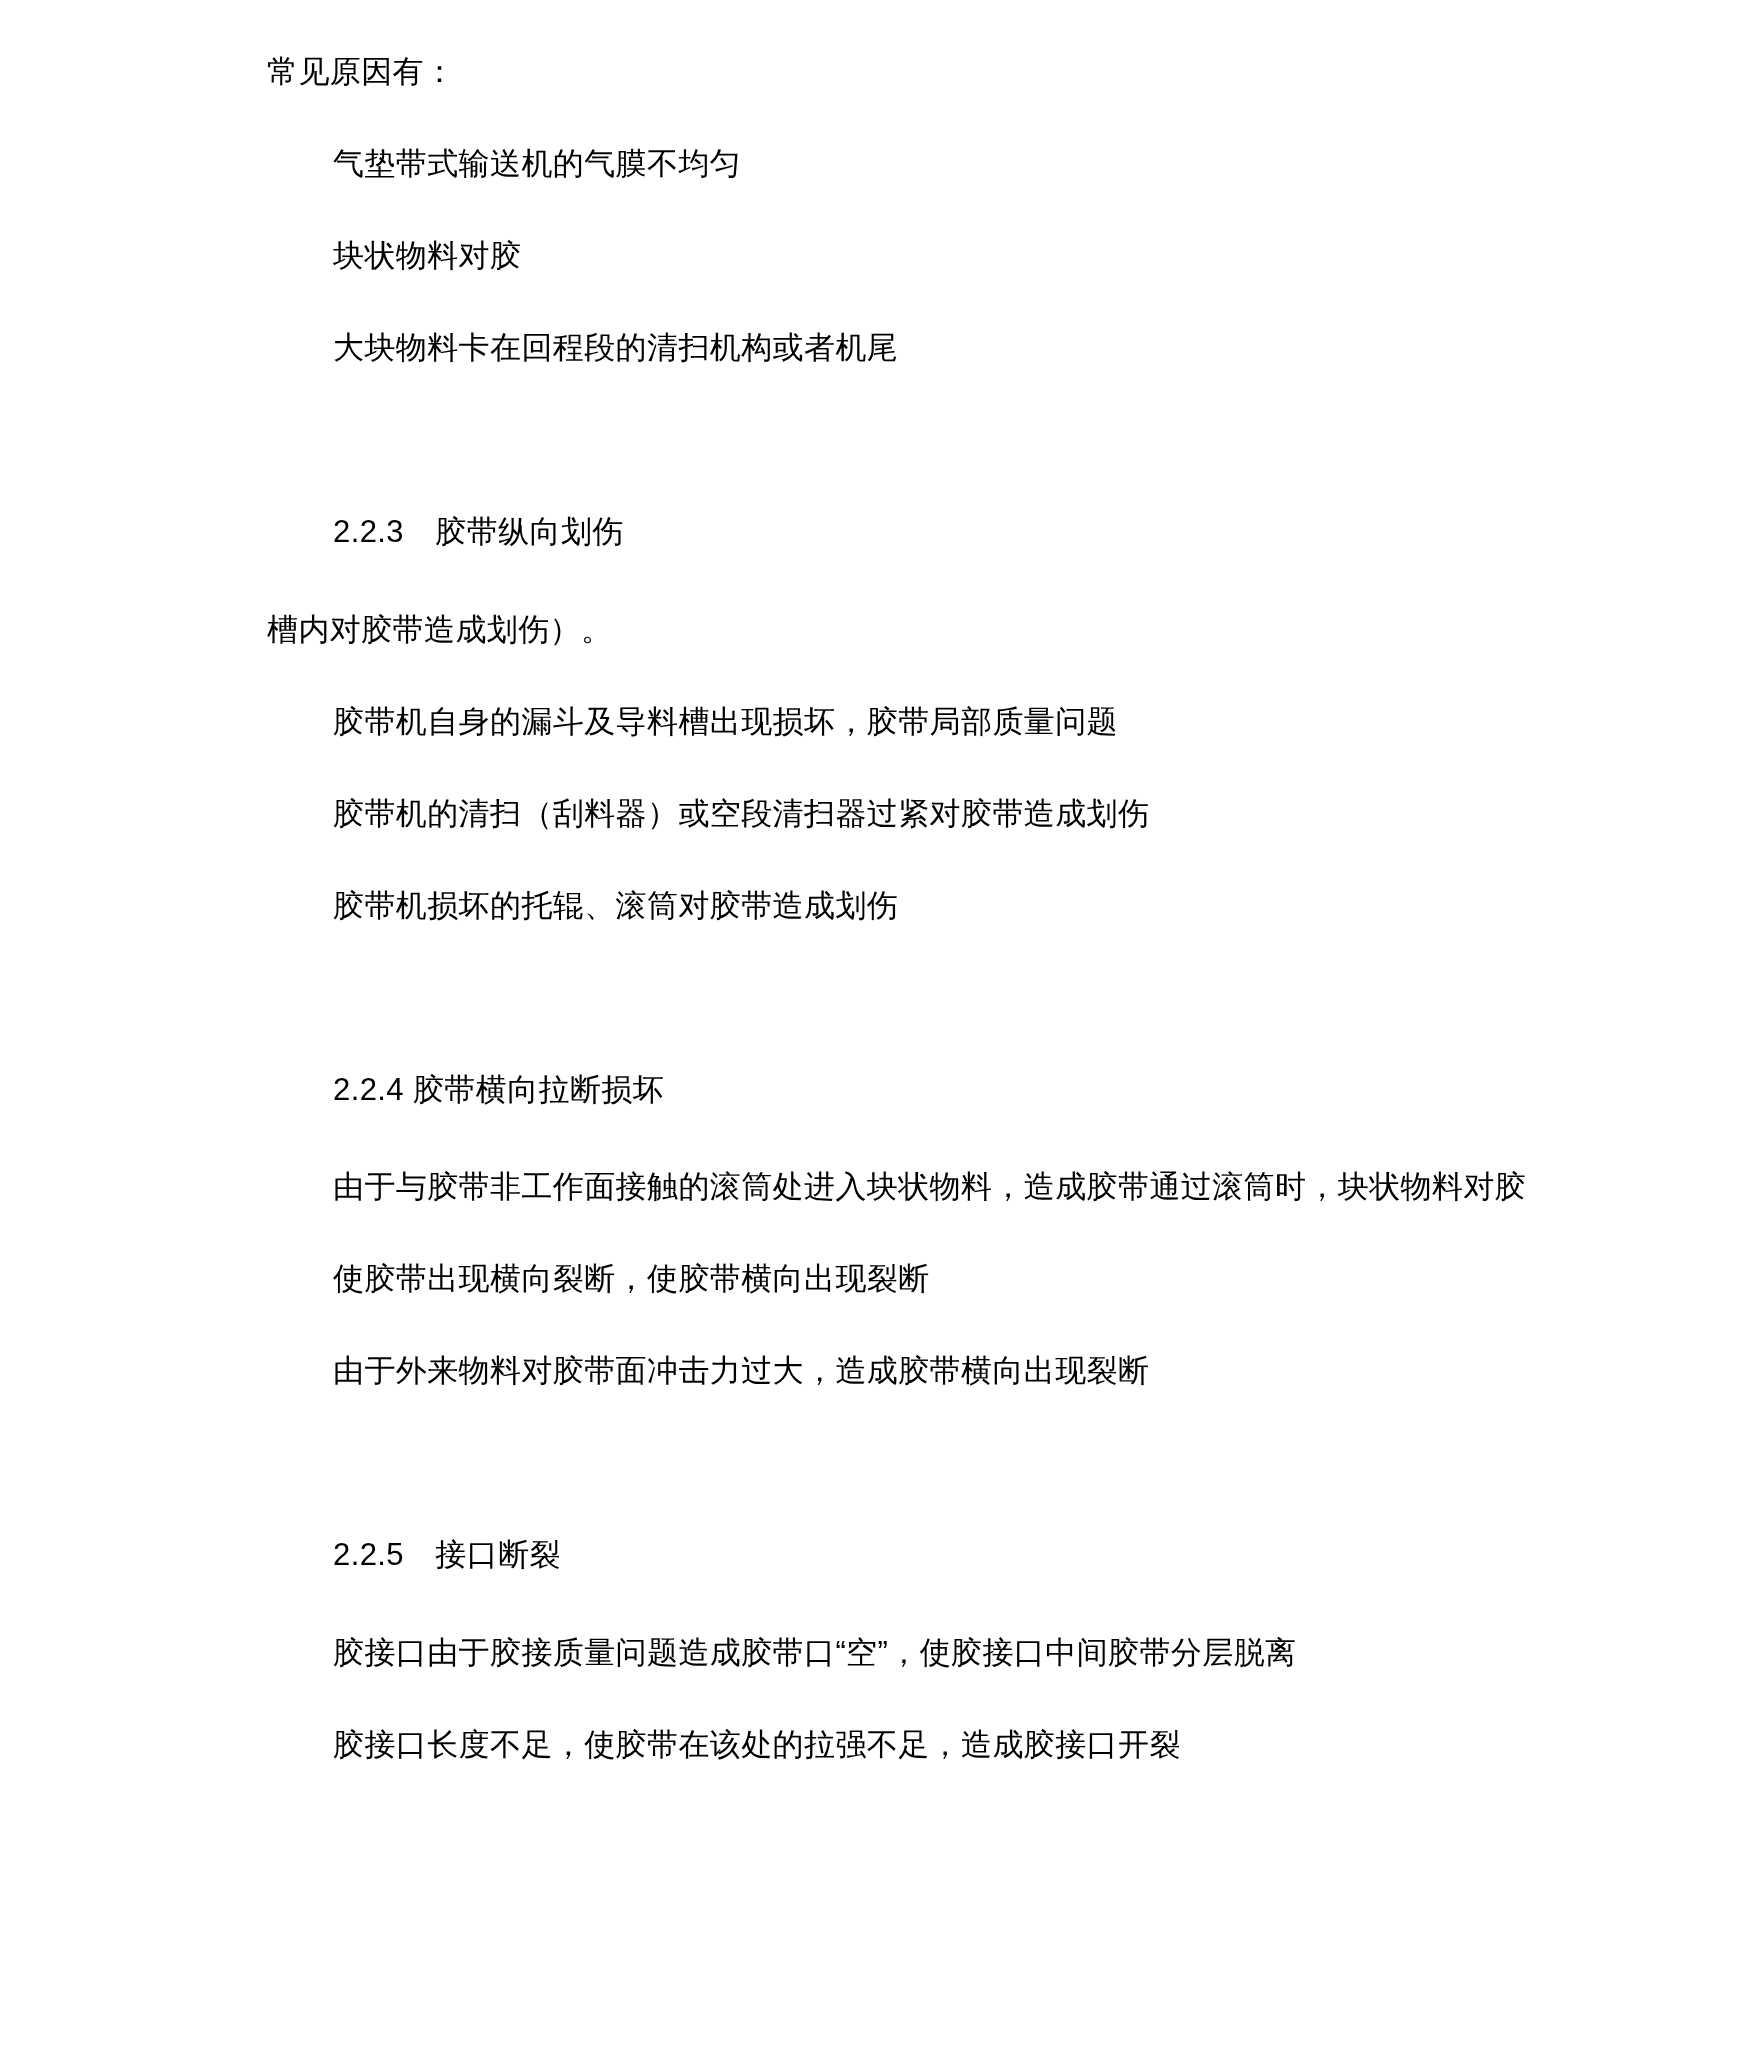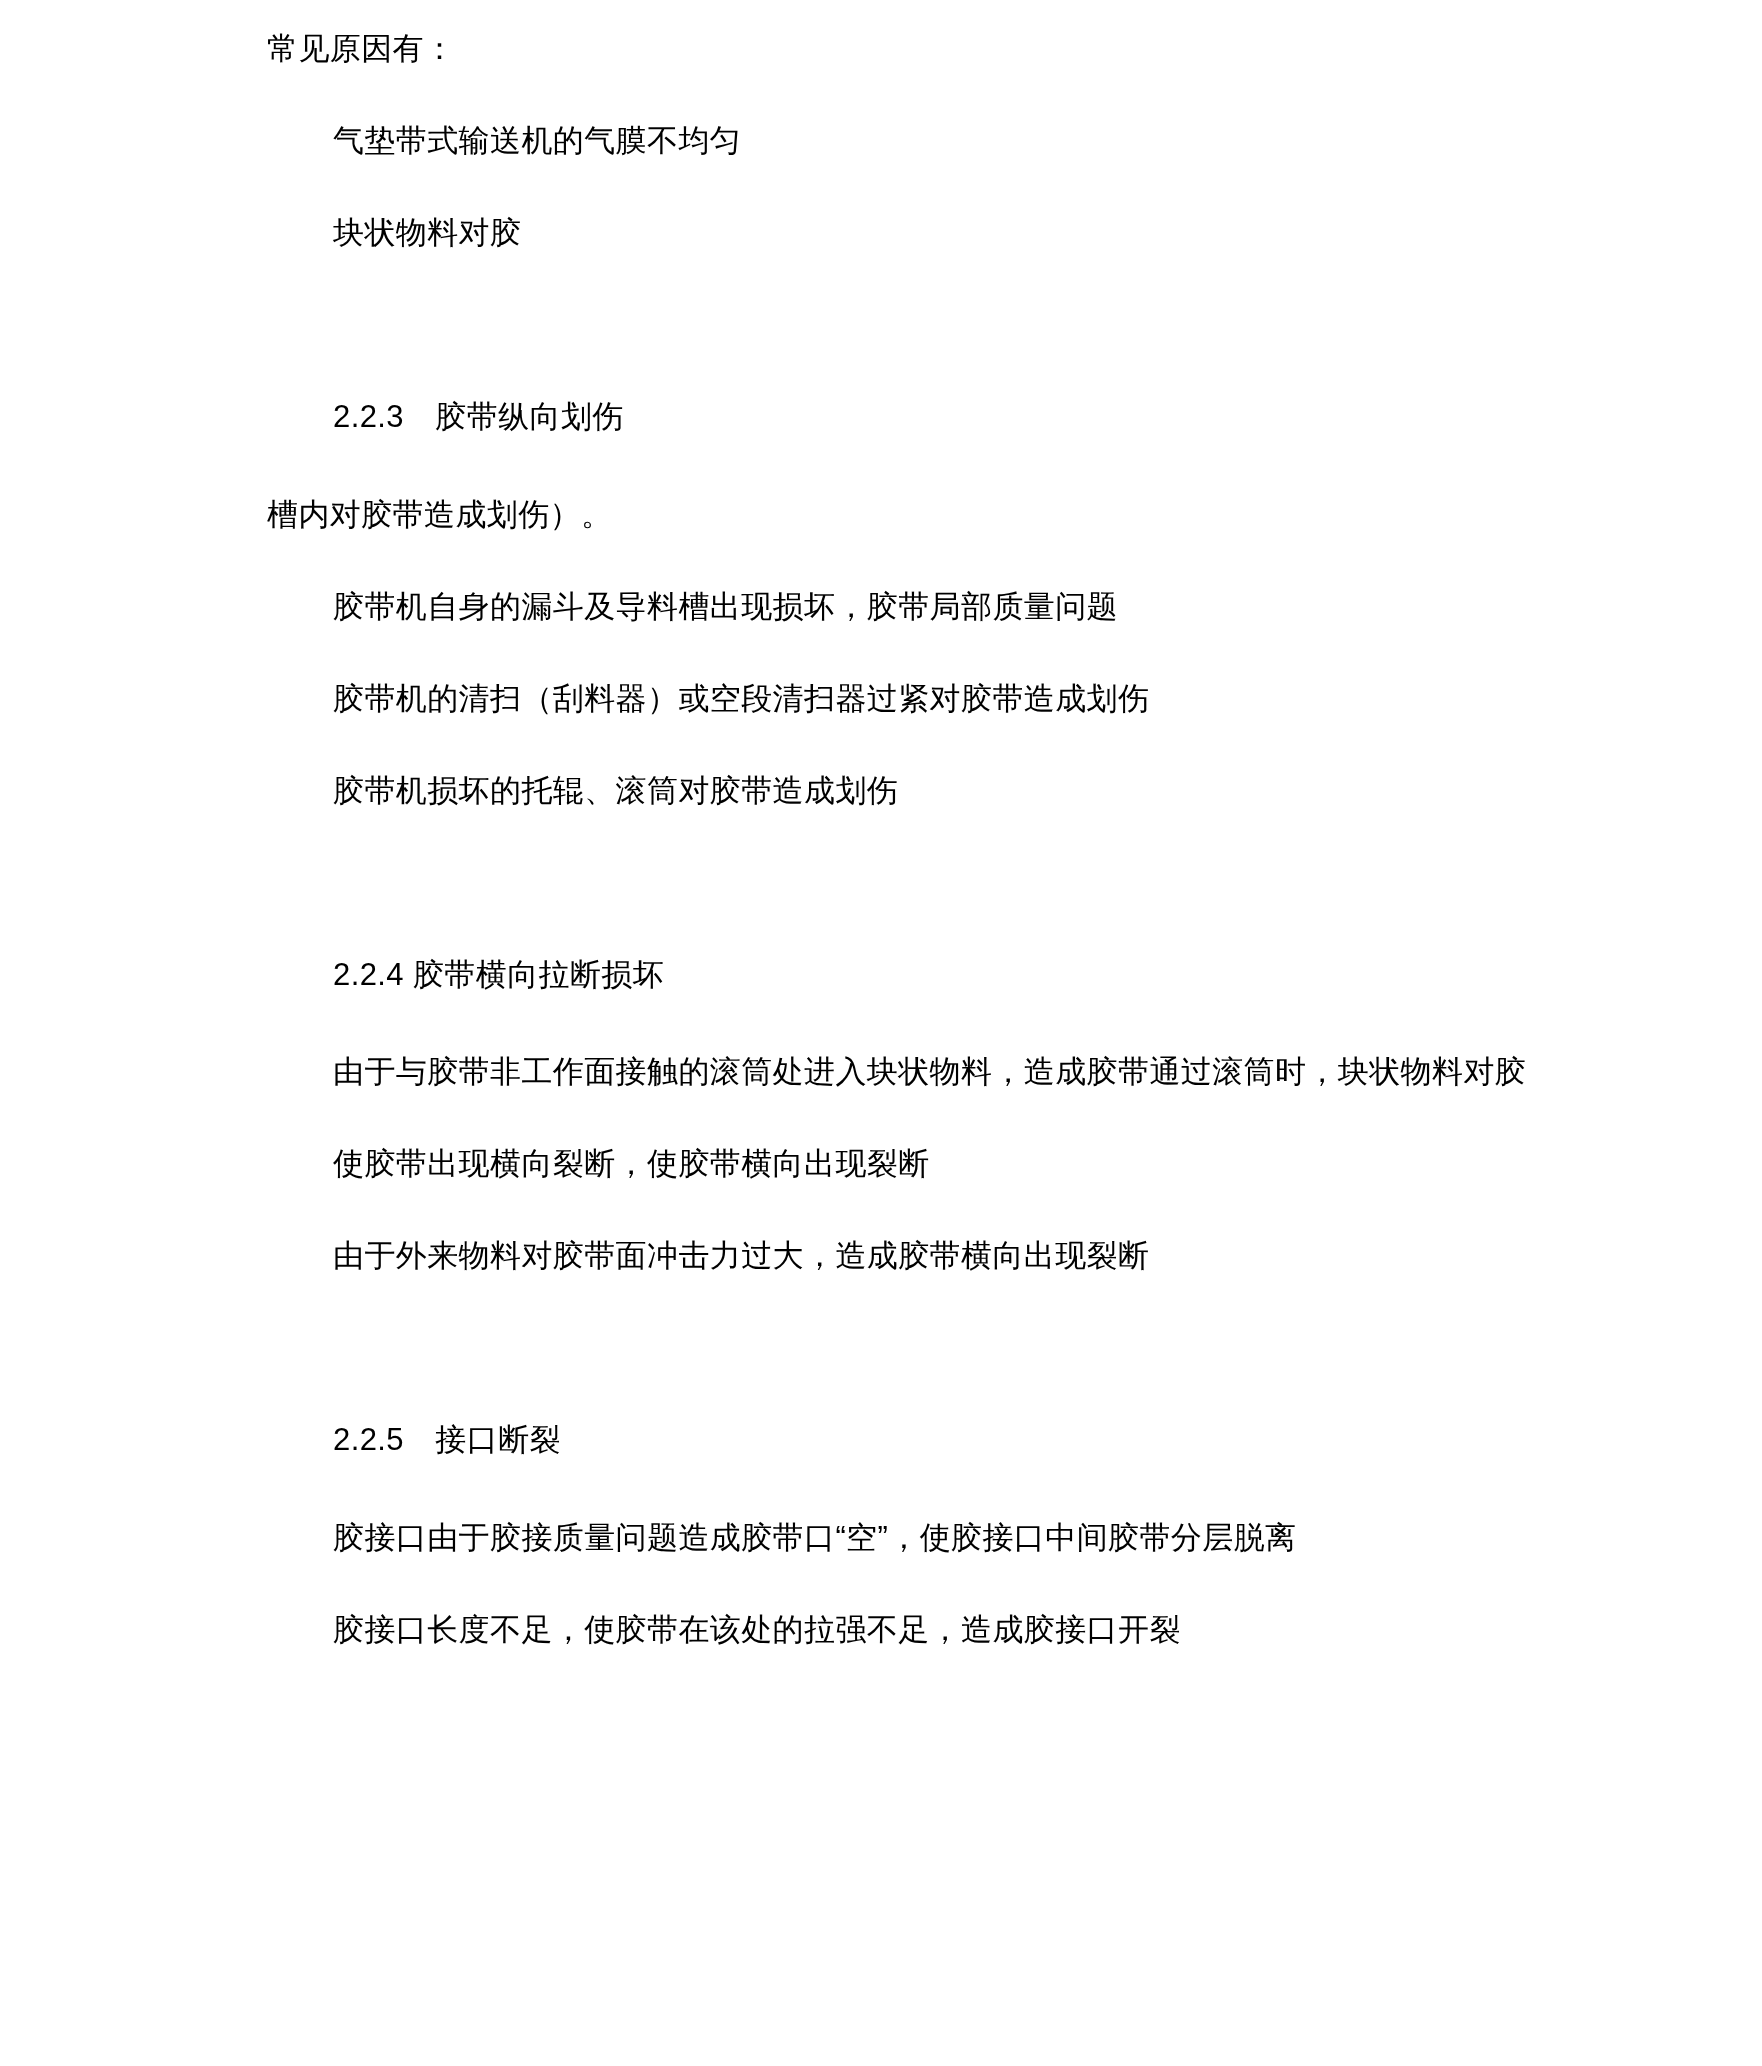--- a/index.html
+++ b/index.html
@@ -12,21 +12,21 @@
     height: 2066px;
     background: #ffffff;
     color: #000000;
     font-family: "Liberation Sans", "DejaVu Sans", sans-serif;
     overflow: hidden;
   }
   .page {
     box-sizing: border-box;
     width: 1763px;
     height: 2066px;
-    padding-top: 3px;
+    padding-top: 26px;
     background: #ffffff;
   }
   .line {
     font-size: 31px;
     line-height: 92px;
     letter-spacing: 0.4px;
     white-space: pre-wrap;
     margin: 0 0 0 333px;
     color: #000000;
   }
@@ -38,20 +38,21 @@
     margin-bottom: 5.7px;
   }
 </style>
 </head>
 <body>
 
 <main class="page">
   <div class="line flush">常见原因有：</div>
   <div class="line">气垫带式输送机的气膜不均匀</div>
   <div class="line">块状物料对胶</div>
+  <div class="line">大块物料卡在回程段的清扫机构或者机尾</div>
   <div class="line heading">2.2.3　胶带纵向划伤</div>
   <div class="line flush">槽内对胶带造成划伤）。</div>
   <div class="line">胶带机自身的漏斗及导料槽出现损坏，胶带局部质量问题</div>
   <div class="line">胶带机的清扫（刮料器）或空段清扫器过紧对胶带造成划伤</div>
   <div class="line">胶带机损坏的托辊、滚筒对胶带造成划伤</div>
   <div class="line heading">2.2.4 胶带横向拉断损坏</div>
   <div class="line">由于与胶带非工作面接触的滚筒处进入块状物料，造成胶带通过滚筒时，块状物料对胶</div>
   <div class="line">使胶带出现横向裂断，使胶带横向出现裂断</div>
   <div class="line">由于外来物料对胶带面冲击力过大，造成胶带横向出现裂断</div>
   <div class="line heading">2.2.5　接口断裂</div>

